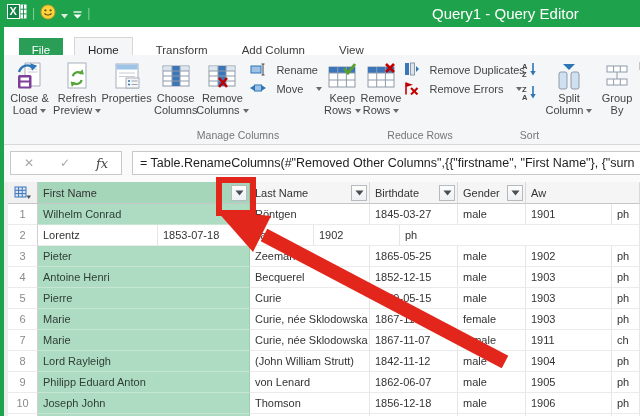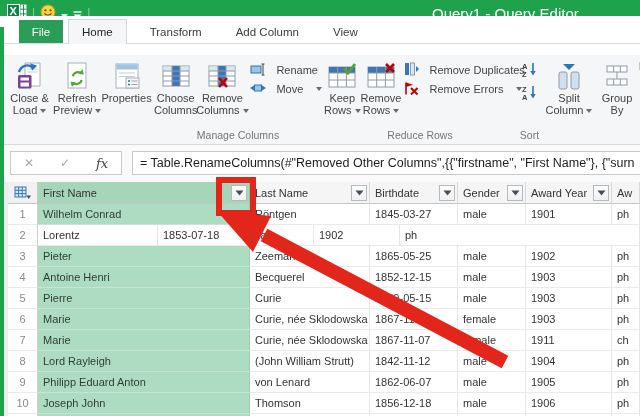--- a/index.html
+++ b/index.html
@@ -8,21 +8,21 @@
        -webkit-font-smoothing:antialiased;}
   .abs{position:absolute;}
 
   
   .titlebar{top:0;left:0;width:640px;height:27px;background:#1fa24c;display:flex;align-items:center;}
   .qat{display:flex;align-items:center;gap:5px;padding-left:7px;}
   .tb-sep{color:rgba(255,255,255,.45);font-size:12px;line-height:27px;}
   .title{position:absolute;left:432px;top:0;height:27px;line-height:27px;color:#fff;font-size:15px;white-space:nowrap;}
 
   
-  .tabrow{top:16px;left:0;width:640px;height:28px;background:#fff;border-bottom:1px solid #dcdcdc;box-sizing:border-box;display:flex;align-items:flex-end;text-align:center;}
+  .tabrow{top:34px;left:0;width:640px;height:28px;background:#fff;border-bottom:1px solid #dcdcdc;box-sizing:border-box;display:flex;align-items:flex-end;text-align:center;}
   .file-tab{margin-left:19px;width:44px;height:23px;background:#2a9d56;color:#fff;font-size:11.5px;display:flex;align-items:center;justify-content:center;}
   .tab{height:23px;padding:0 13px;font-size:11.5px;color:#3c3c3c;display:flex;align-items:center;white-space:nowrap;}
   .tab.active{background:#f5f6f7;border:1px solid #d6d6d6;border-bottom:none;height:24px;margin-bottom:-1px;color:#262626;}
 
   
   .ribbon{top:55px;left:0;width:640px;height:90px;background:#f5f6f7;border-bottom:1px solid #d8d8d8;box-sizing:border-box;display:flex;align-items:stretch;overflow:hidden;}
   .rgroup{position:relative;display:flex;align-items:flex-start;padding-top:3px;}
   .glabel{position:absolute;bottom:3px;left:0;width:100%;text-align:center;font-size:10.5px;color:#767676;white-space:nowrap;}
   .vsep{width:1px;background:#dcdcdc;margin:4px 1px 8px 1px;}
   .bigbtn{width:50px;display:flex;flex-direction:column;align-items:center;padding-top:2px;cursor:default;}
@@ -98,21 +98,21 @@
         <polygon points="0.5,3.5 8.5,3.5 4.5,7.5" fill="#fff"></polygon>
       </svg>
     </span>
     <span class="tb-sep">|</span>
   </div>
   <span class="title">Query1 - Query Editor</span>
 </div>
 
 <div class="abs tabrow">
   <div class="file-tab">File</div>
-  <div class="tab active" style="margin-left:5px;">Home</div>
+  <div class="tab active" style="margin-left:11px;">Home</div>
   <div class="tab" style="margin-left:10px;">Transform</div>
   <div class="tab" style="margin-left:8px;">Add Column</div>
   <div class="tab" style="margin-left:8px;">View</div>
 </div>
 
 <div class="abs ribbon">
 
   <div class="rgroup" style="width:146px;padding-left:6px;">
     <div class="bigbtn">
       <span class="ic">
@@ -375,28 +375,20 @@
         </div>
       </div>
       <div class="hcell c3">
         <span>Gender</span>
         <div class="fbtn">
           <svg width="9" height="6" viewBox="0 0 9 6">
             <polygon points="0.5,0.5 8.5,0.5 4.5,5.5" fill="#474f57"></polygon>
           </svg>
         </div>
       </div>
-      <div class="hcell c4">
-        <span>Award Year</span>
-        <div class="fbtn">
-          <svg width="9" height="6" viewBox="0 0 9 6">
-            <polygon points="0.5,0.5 8.5,0.5 4.5,5.5" fill="#474f57"></polygon>
-          </svg>
-        </div>
-      </div>
       <div class="hcell c5">
         <span>Aw</span>
       </div>
     </div>
   <div>
       <div class="grow">
         <div class="cell rownum c-n">1</div>
         <div class="cell c0 sel">Wilhelm Conrad</div>
         <div class="cell c1">Röntgen</div>
         <div class="cell c2">1845-03-27</div>

